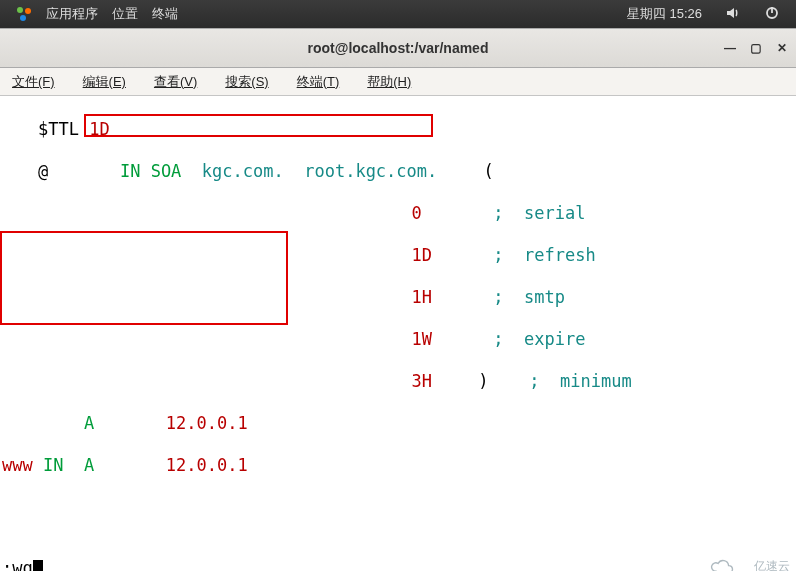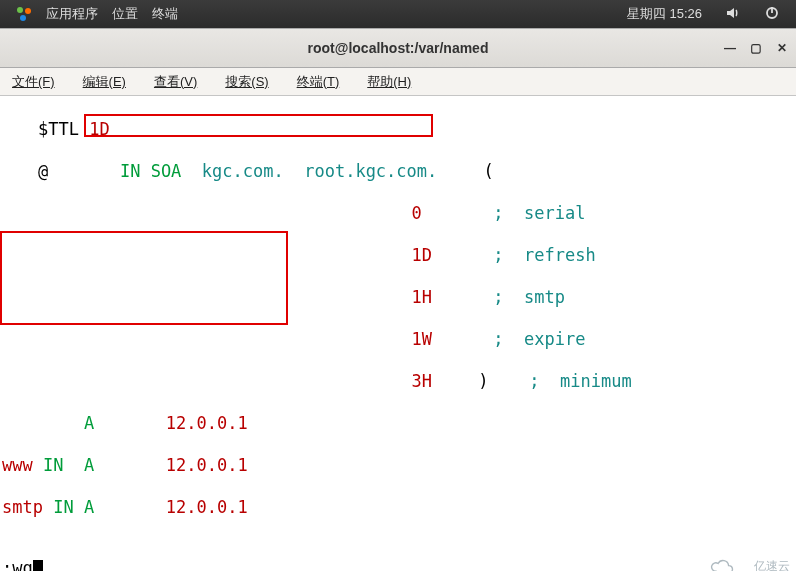--- a/index.html
+++ b/index.html
@@ -179,21 +179,20 @@
 <div class="term">
 <span class="ln"><span class="c-black">$TTL</span> <span class="c-red">1D</span></span>
 <span class="ln"><span class="c-black">@</span>       <span class="c-green">IN</span> <span class="c-green">SOA</span>  <span class="c-teal">kgc.com.</span>  <span class="c-teal">root.kgc.com.</span> <span class="c-black">(</span></span>
 <span class="ln">                                        <span class="c-red">0</span>       <span class="c-teal">;  serial</span></span>
 <span class="ln">                                        <span class="c-red">1D</span>      <span class="c-teal">;  refresh</span></span>
 <span class="ln">                                        <span class="c-red">1H</span>      <span class="c-teal">;  smtp</span></span>
 <span class="ln">                                        <span class="c-red">1W</span>      <span class="c-teal">;  expire</span></span>
 <span class="ln">                                        <span class="c-red">3H</span> <span class="c-black">)</span>    <span class="c-teal">;  minimum</span></span>
 <span class="ln">        <span class="c-green">A</span>       <span class="c-red">12.0.0.1</span></span>
 <span class="ln"><span class="c-red">www</span> <span class="c-green">IN</span>  <span class="c-green">A</span>       <span class="c-red">12.0.0.1</span></span>
-<span class="ln"><span class="c-red">smtp</span> <span class="c-green">IN</span> <span class="c-green">A</span>       <span class="c-red">12.0.0.1</span></span>
 
 
 
 
 
 
 
 
 
 

